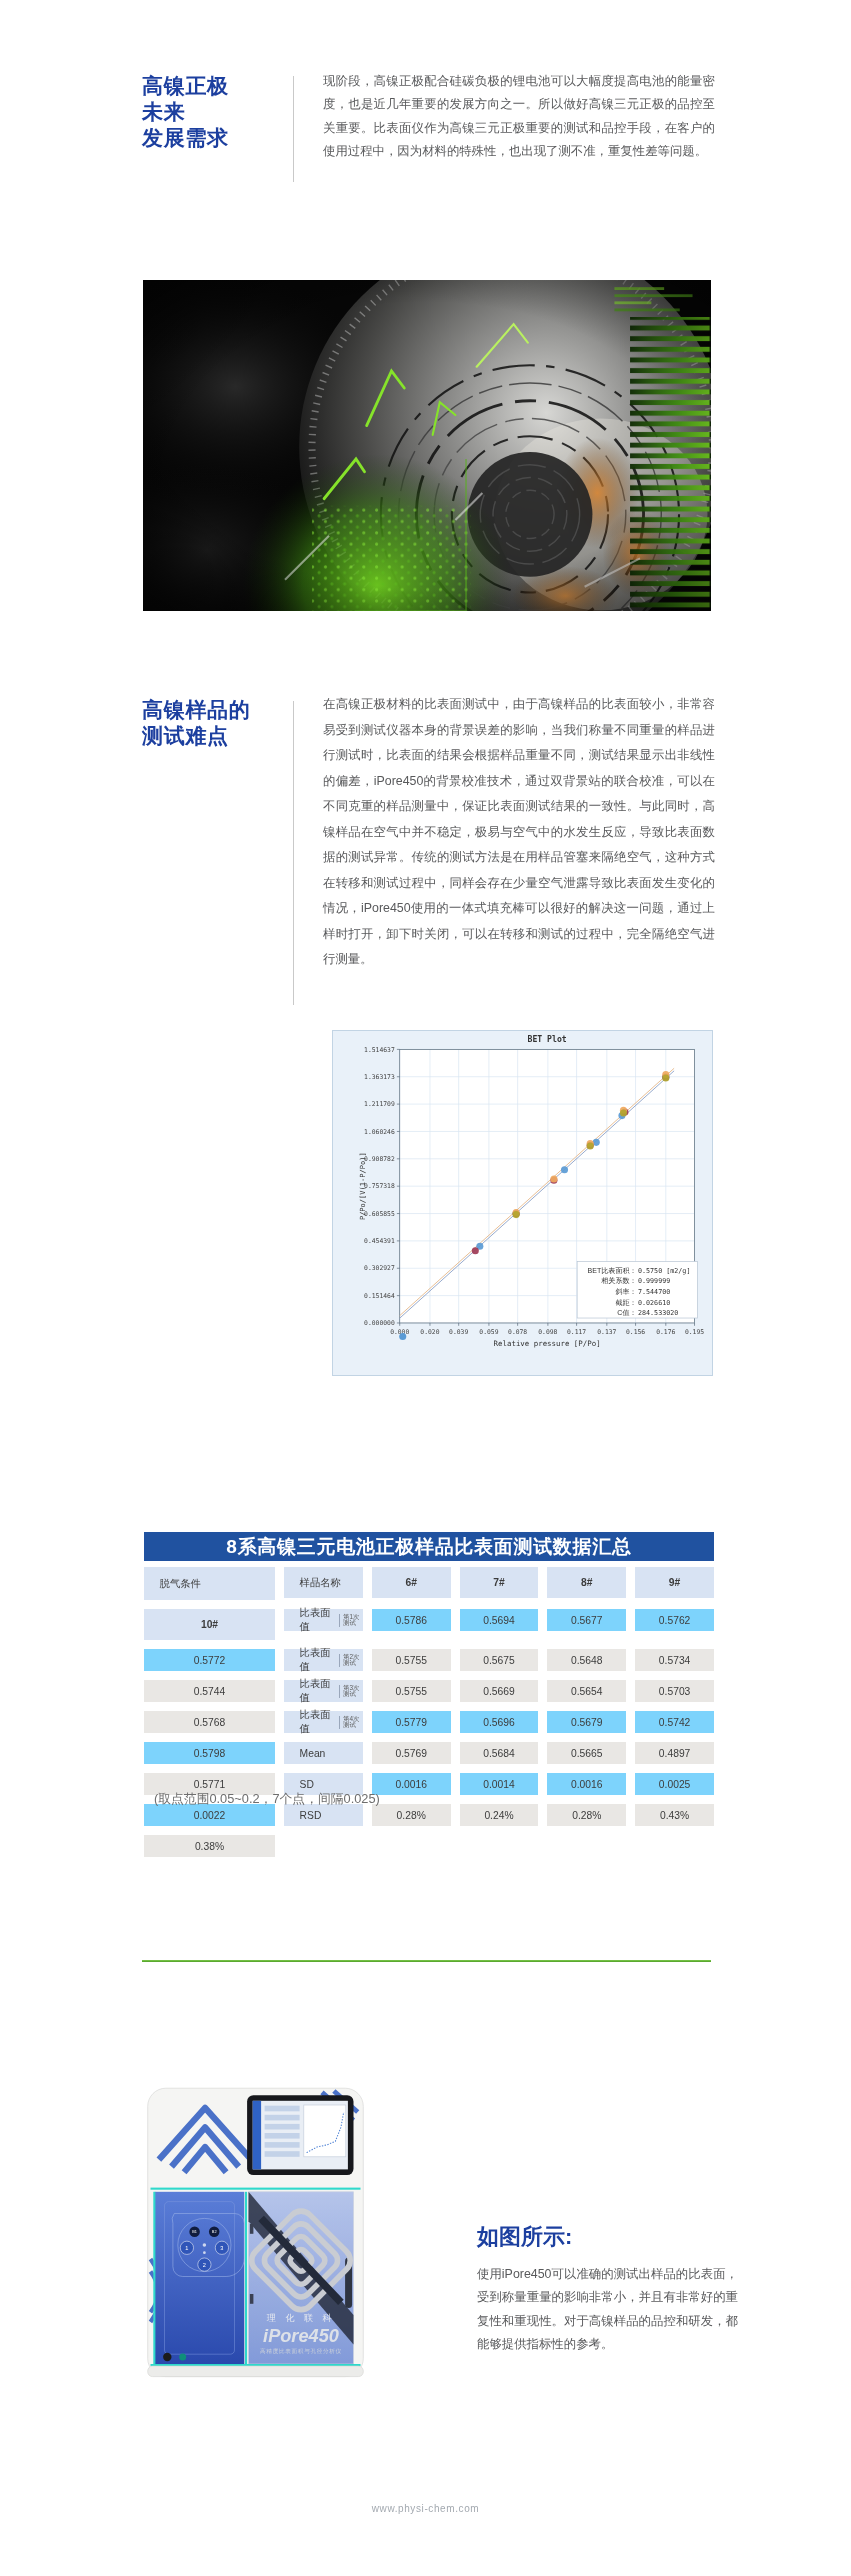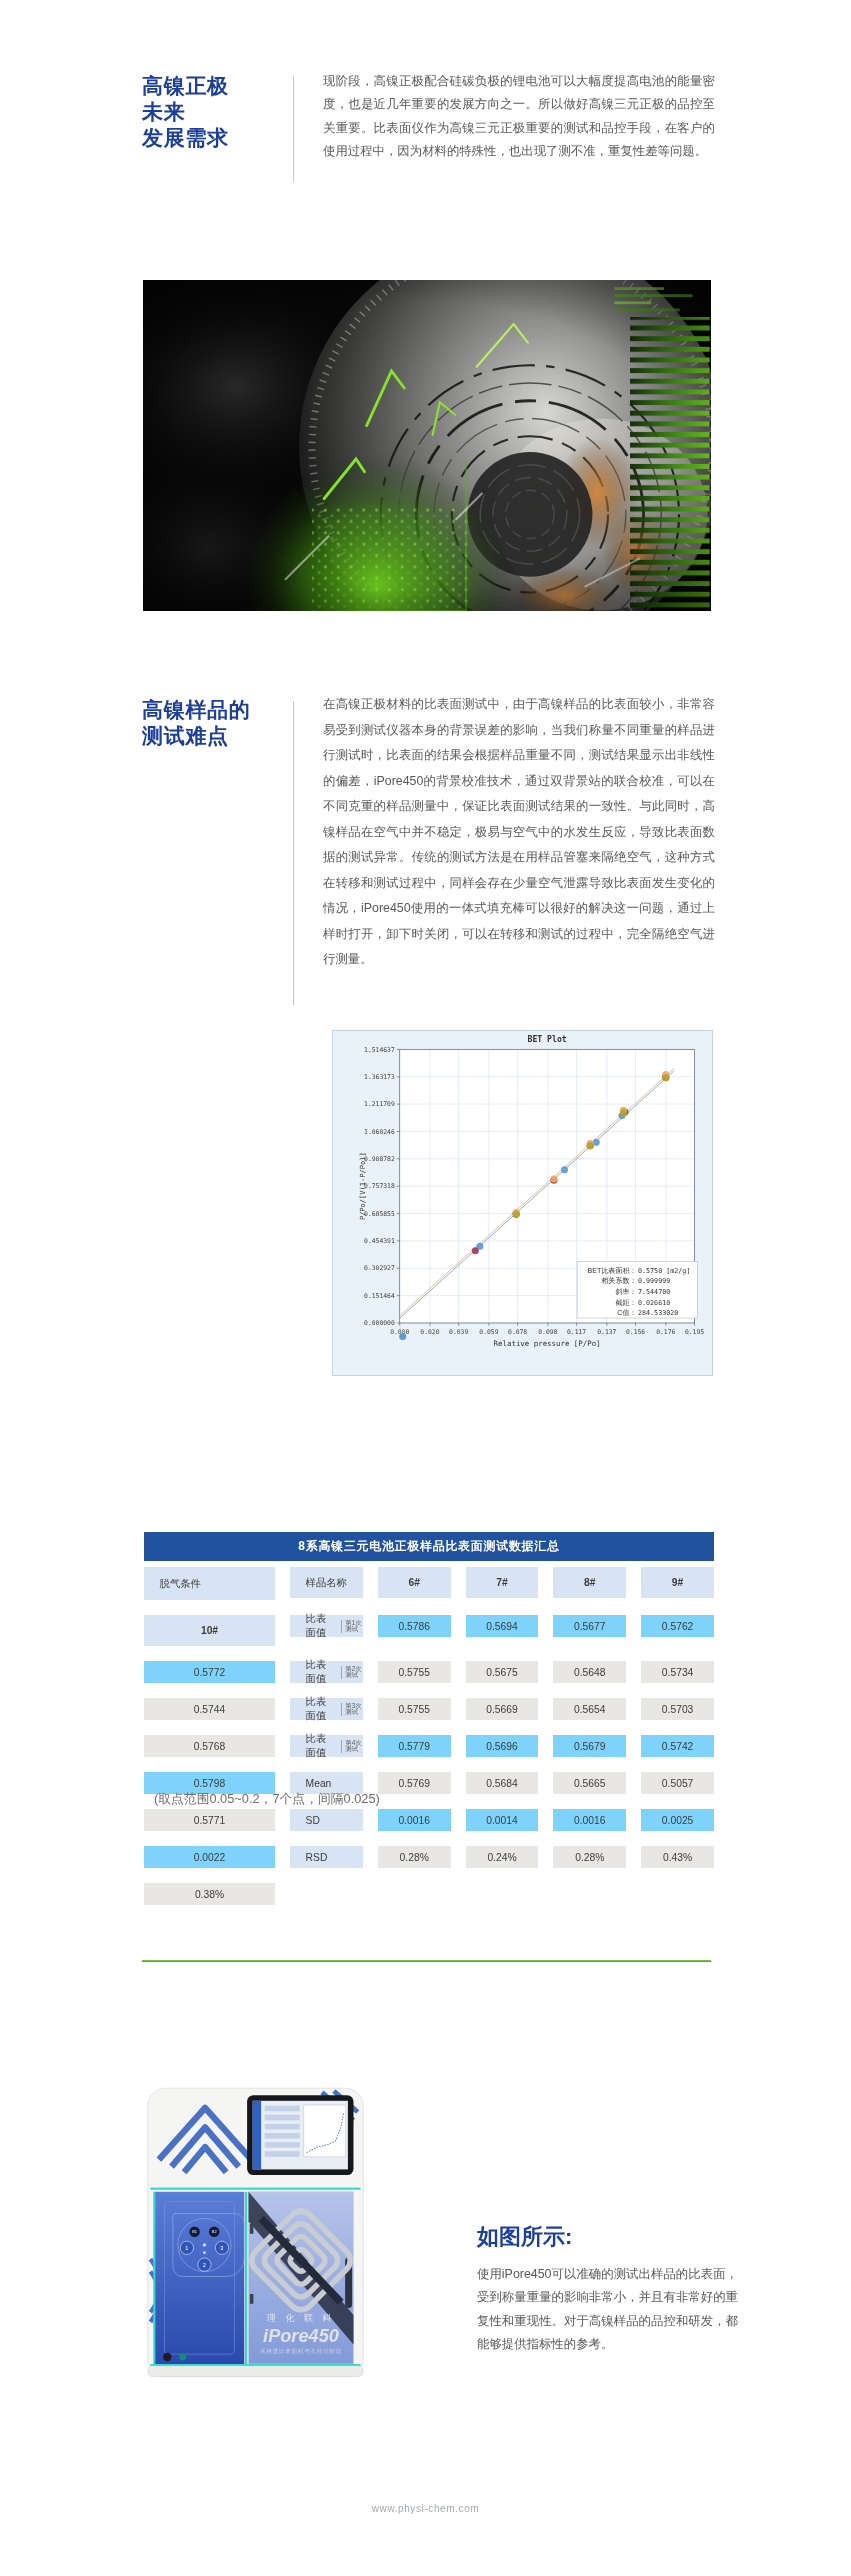--- a/index.html
+++ b/index.html
@@ -5,23 +5,23 @@
   html,body{margin:0;padding:0;background:#ffffff;}
   #page{position:relative;width:851px;height:2576px;margin:0 auto;background:#ffffff;
         font-family:"Liberation Sans",sans-serif;overflow:hidden;}
   .abs{position:absolute;}
   .blue-h{color:#1c3f9f;font-weight:bold;font-size:21px;line-height:26px;letter-spacing:0.7px;}
   .body-text{color:#58595b;font-size:12.4px;text-align:justify;line-height:23.4px;}
   .vdiv{width:0.7px;background:#c9c9c9;}
   .hero-wrap{width:568px;height:331px;overflow:hidden;background:#000;}
   .chart-box{width:381px;height:346px;background:#e9f1f9;border:0.7px solid #c2d4e4;box-sizing:border-box;}
   
-  .tbl-title{width:570px;height:29px;background:#2052a0;color:#ffffff;font-size:12px;font-weight:bold;
+  .tbl-title{width:570px;height:29px;background:#2052a0;color:#ffffff;font-size:19px;font-weight:bold;
              display:flex;align-items:center;justify-content:center;letter-spacing:0.7px;}
-  .tbl{display:grid;grid-template-columns:131px repeat(5,1fr);gap:15px;width:570px;margin-top:6.4px;}
+  .tbl{display:grid;grid-template-columns:131px repeat(5,1fr);gap:9px;width:570px;margin-top:6.4px;}
   .cell{display:flex;align-items:center;justify-content:center;font-size:10.3px;color:#3c3c3c;height:22px;}
   .cell.lab{justify-content:flex-start;padding-left:15.6px;box-sizing:border-box;}
   .cell .sub{display:inline-block;width:24px;font-size:6.4px;line-height:6.7px;color:#5a5a5a;
              border-left:0.7px solid #9aa7bb;margin-left:5.7px;padding-left:2.8px;}
   .cell.bold{font-weight:bold;}
   .tall{height:33px;} .tall2{height:31px;}
   .bg-b1{background:#d8e3f3;} .bg-b2{background:#dfe9f5;}
   .bg-l{background:#7dd3fc;} .bg-g{background:#e9e7e4;}
   .span5{grid-column:2/7;}
   .note-text{color:#6e6e6e;font-size:12.8px;}
@@ -291,21 +291,21 @@
         <div class="cell bg-l">0.5696</div>
         <div class="cell bg-l">0.5679</div>
         <div class="cell bg-l">0.5742</div>
         <div class="cell bg-l">0.5798</div>
         <div class="cell lab bg-b1">
           <span>Mean</span>
         </div>
         <div class="cell bg-g">0.5769</div>
         <div class="cell bg-g">0.5684</div>
         <div class="cell bg-g">0.5665</div>
-        <div class="cell bg-g">0.5057</div>
+        <div class="cell bg-g">0.4897</div>
         <div class="cell bg-g">0.5771</div>
         <div class="cell lab bg-b1">
           <span>SD</span>
         </div>
         <div class="cell bg-l">0.0016</div>
         <div class="cell bg-l">0.0014</div>
         <div class="cell bg-l">0.0016</div>
         <div class="cell bg-l">0.0025</div>
         <div class="cell bg-l">0.0022</div>
         <div class="cell lab bg-b1">

